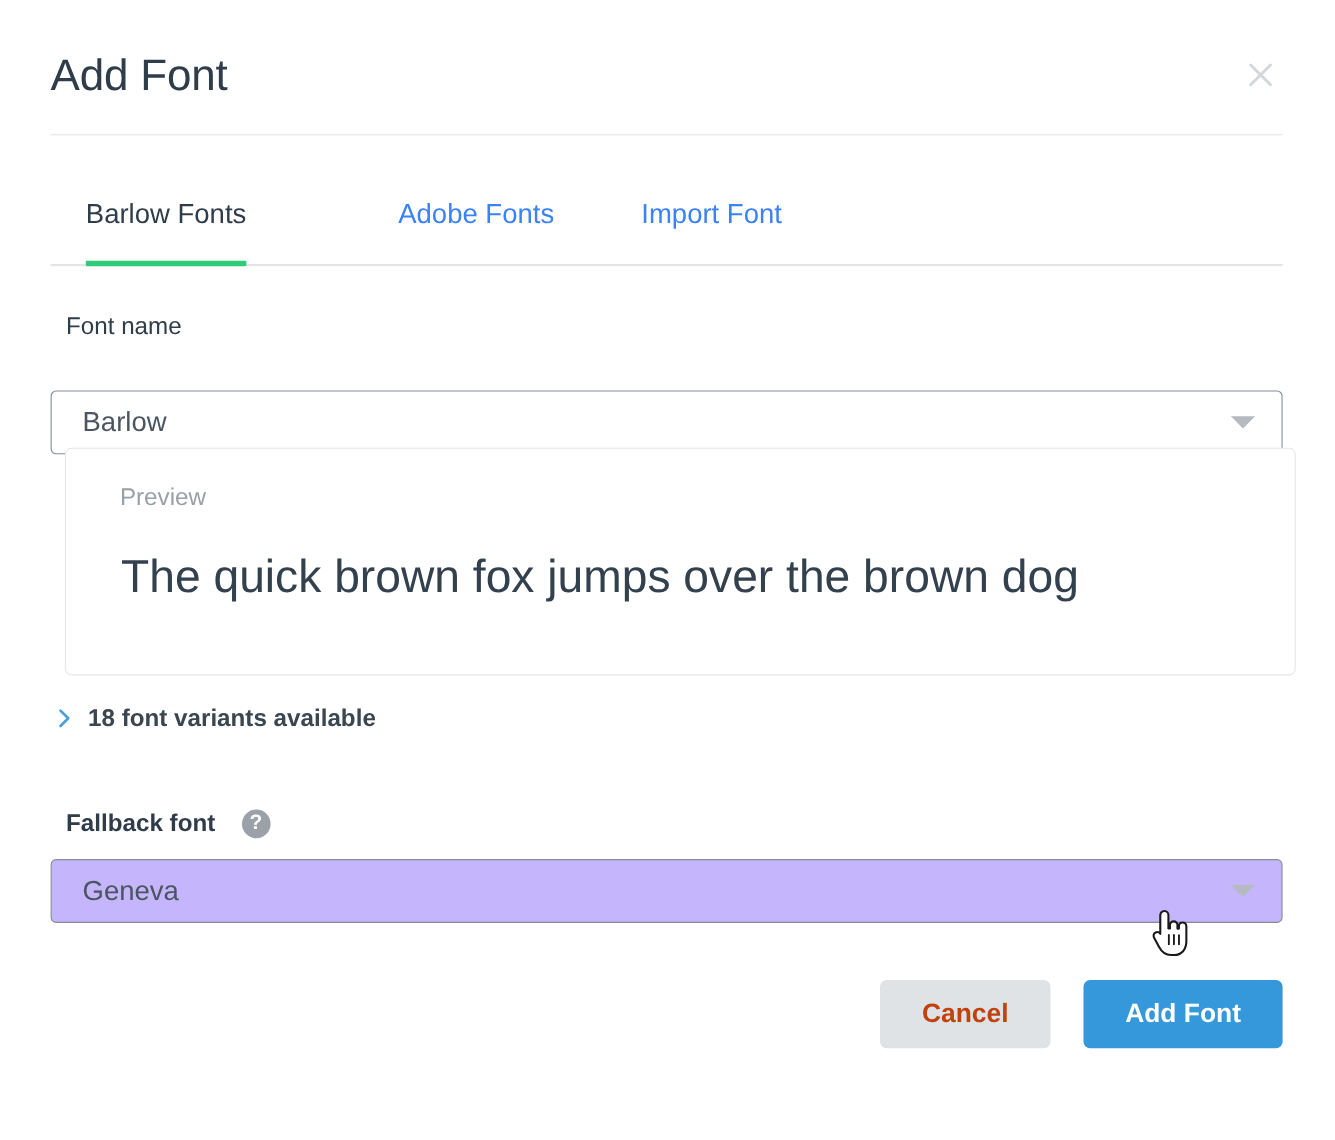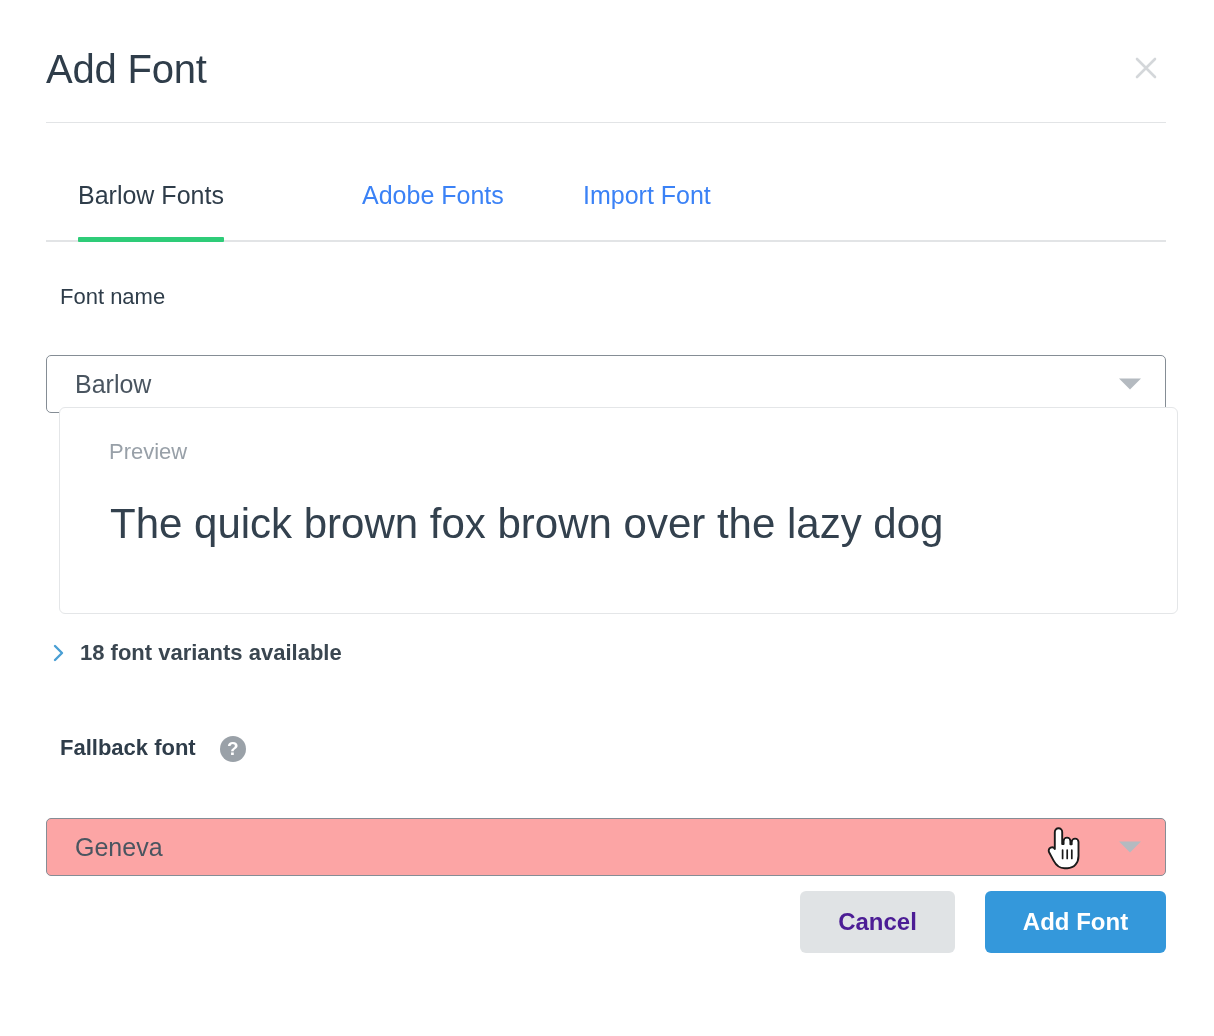--- a/index.html
+++ b/index.html
@@ -124,21 +124,21 @@
     position: absolute;
     left: 46px;
     width: 1120px;
     height: 58px;
     border: 1px solid #858d95;
     border-radius: 5px;
     background: #ffffff;
     cursor: pointer;
   }
   #select-fontname { top: 330px; margin-top: 25px; }
-  #select-fallback { top: 818px; background: #fca5a5; padding-left: 46px; }
+  #select-fallback { top: 781px; background: #c4b5fd; padding-left: 46px; }
   .select-value {
     position: absolute;
     left: 28px; top: 0;
     height: 56px;
     display: flex; align-items: center;
     font-size: 25px;
     color: #4a5560;
     white-space: nowrap;
   }
   .select-caret {
@@ -211,21 +211,21 @@
     cursor: pointer;
     display: flex;
     align-items: center;
     justify-content: center;
     white-space: nowrap;
   }
   #btn-cancel {
     left: 800px; top: 891px;
     width: 155px;
     background: #e0e3e5;
-    color: #4c1d95;
+    color: #c2410c;
   }
   #btn-add {
     left: 985px; top: 891px;
     width: 181px;
     background: #3498db;
     color: #ffffff;
   }
 
   
   .cursor {
@@ -266,21 +266,21 @@
   </div>
 
   <div class="field-label" id="label-fontname">Font name</div>
   <div class="select-box" id="select-fontname">
     <div class="select-value">Barlow</div>
     <div class="select-caret"></div>
   </div>
 
   <div class="preview-box">
     <div class="preview-label">Preview</div>
-    <div class="preview-text">The quick brown fox brown over the lazy dog</div>
+    <div class="preview-text">The quick brown fox jumps over the brown dog</div>
   </div>
 
   <div class="variants-row">
     <span class="variants-chevron">
       <svg width="12" height="20" viewBox="0 0 12 20" aria-hidden="true">
         <path d="M2 3 L9 10 L2 17" stroke="#4a9fd4" stroke-width="2.4" fill="none" stroke-linecap="round" stroke-linejoin="round"></path>
       </svg>
     </span>
     <span class="variants-text">18 font variants available</span>
   </div>

